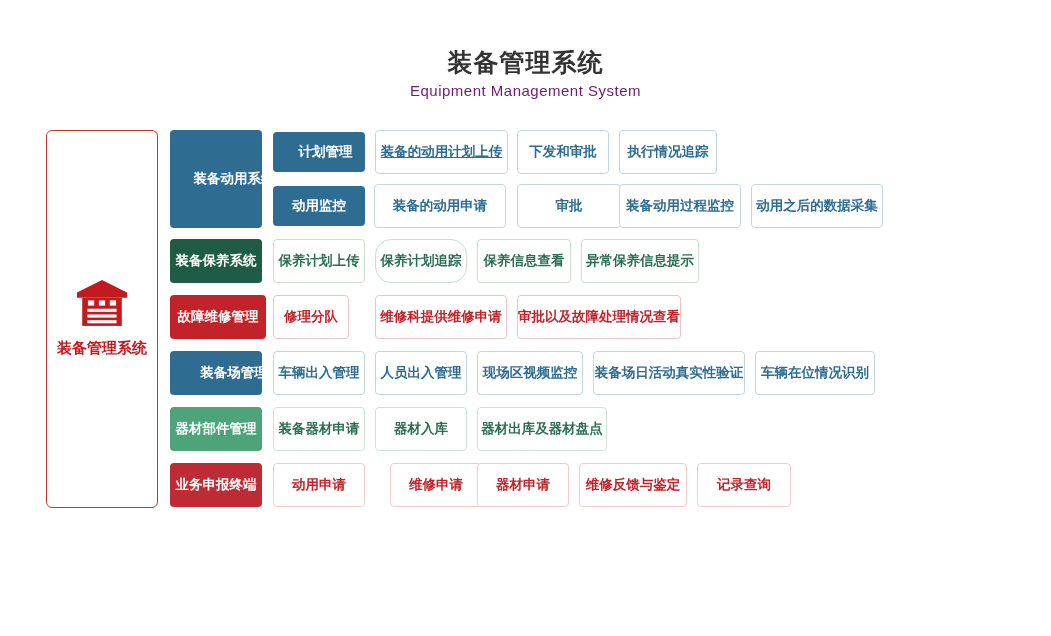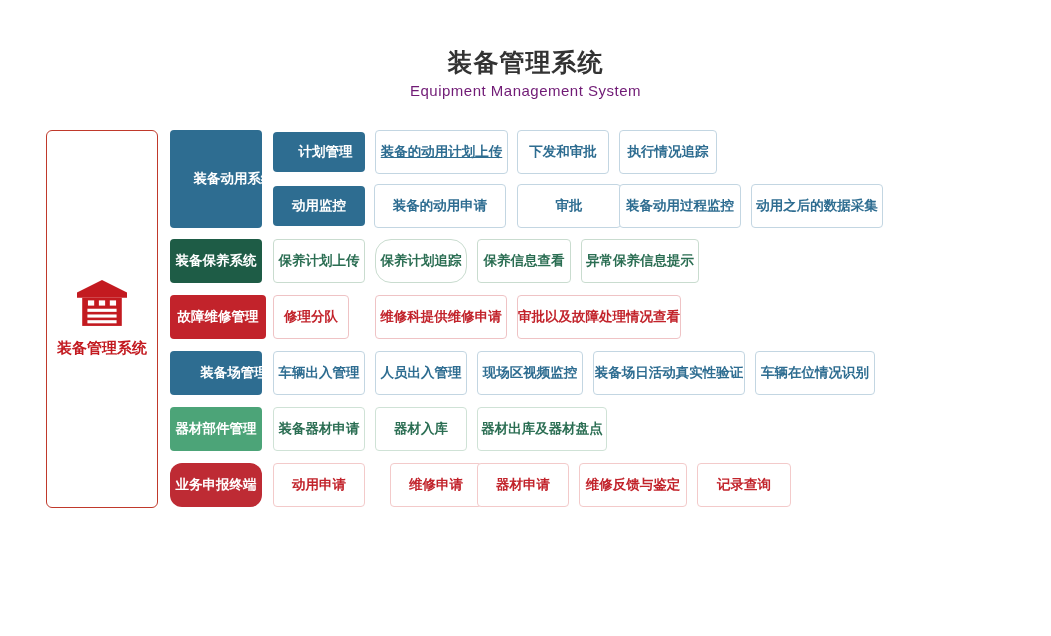--- a/index.html
+++ b/index.html
@@ -86,20 +86,20 @@
   <div class="node outline f-blue" style="left:375px;top:351px;width:92px;">人员出入管理</div>
   <div class="node outline f-blue" style="left:477px;top:351px;width:106px;">现场区视频监控</div>
   <div class="node outline f-blue" style="left:593px;top:351px;width:152px;">装备场日活动真实性验证</div>
   <div class="node outline f-blue" style="left:755px;top:351px;width:120px;">车辆在位情况识别</div>
 
   <div class="node solid f-green" style="left:170px;top:407px;width:92px;">器材部件管理</div>
   <div class="node outline f-green" style="left:273px;top:407px;width:92px;">装备器材申请</div>
   <div class="node outline f-green" style="left:375px;top:407px;width:92px;">器材入库</div>
   <div class="node outline f-green" style="left:477px;top:407px;width:130px;">器材出库及器材盘点</div>
 
-  <div class="node solid f-dred" style="left:170px;top:463px;width:92px;border-radius:12px;">业务申报终端</div>
+  <div class="node solid f-dred" style="left:170px;top:463px;width:92px;">业务申报终端</div>
   <div class="node outline f-dred" style="left:273px;top:463px;width:92px;">动用申请</div>
   <div class="node outline f-dred" style="left:375px;top:463px;width:92px;margin-left:15px;">维修申请</div>
   <div class="node outline f-dred" style="left:477px;top:463px;width:92px;">器材申请</div>
   <div class="node outline f-dred" style="left:579px;top:463px;width:108px;">维修反馈与鉴定</div>
   <div class="node outline f-dred" style="left:697px;top:463px;width:94px;">记录查询</div>
 
 </div>
 
 </body></html>

